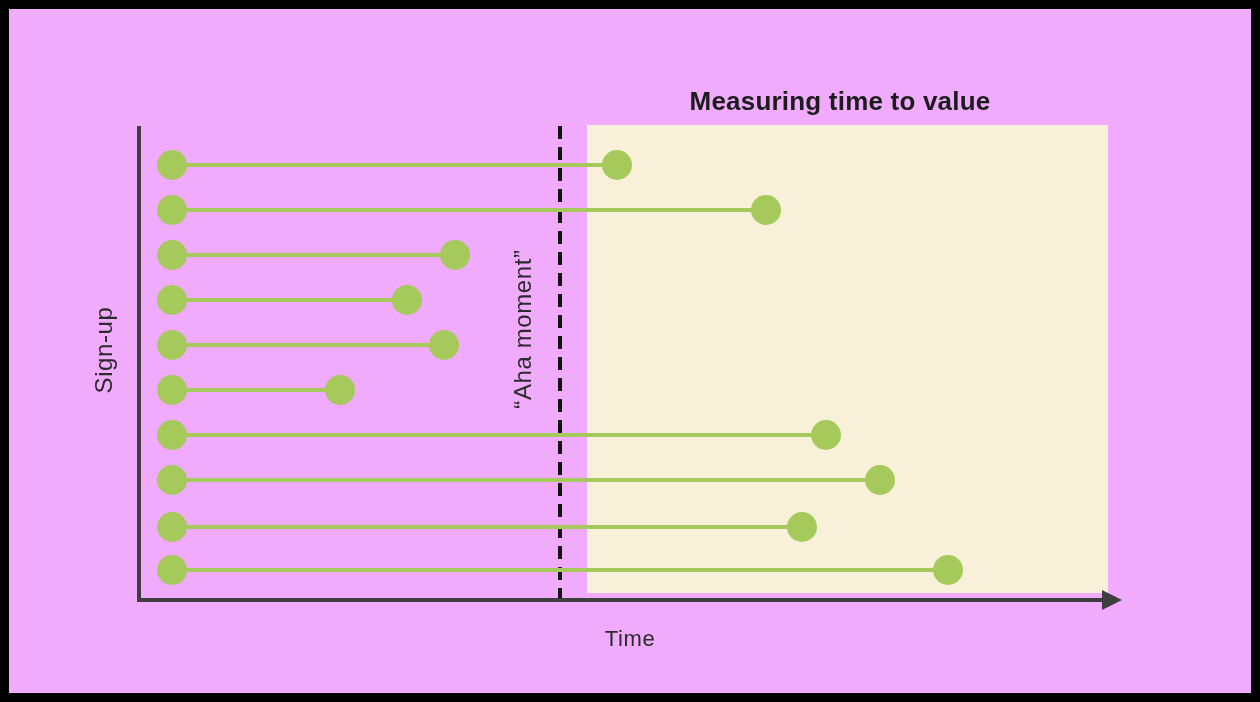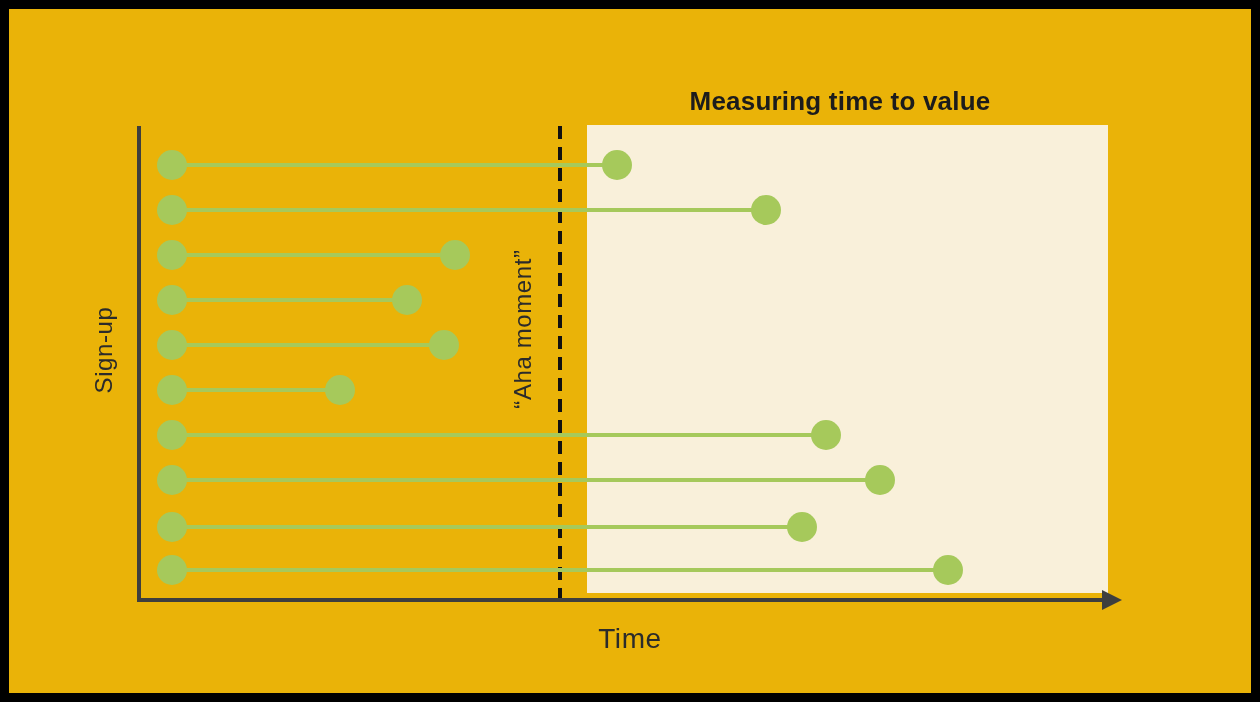--- a/index.html
+++ b/index.html
@@ -10,21 +10,21 @@
     --label:#2b2b2b;
   }
   *{margin:0;padding:0;box-sizing:border-box;}
   html,body{width:1260px;height:702px;}
   body{
     font-family:"Liberation Sans", sans-serif;
     background:#fff;
     position:relative;
     overflow:hidden;
   }
-  .page{position:absolute;inset:0;background:#eab308;}
+  .page{position:absolute;inset:0;background:#f0abfc;}
   .frame{
     position:absolute;inset:0;
     border:9px solid #000;
     pointer-events:none;
     z-index:50;
   }
   .title{
     position:absolute;
     left:840px;top:86px;
     transform:translateX(-50%);
@@ -75,21 +75,21 @@
     width:0;height:0;
     border-left:20px solid var(--axis);
     border-top:10px solid transparent;
     border-bottom:10px solid transparent;
     z-index:5;
   }
   .x-label{
     position:absolute;
     left:630px;top:639px;
     transform:translate(-50%,-50%);
-    font-size:28px;
+    font-size:22px;
     color:var(--label);
     letter-spacing:.6px;
     z-index:6;
   }
   .rows{position:absolute;inset:0;z-index:3;}
   .lolli-line{
     position:absolute;
     height:4px;
     background:var(--green);
   }

